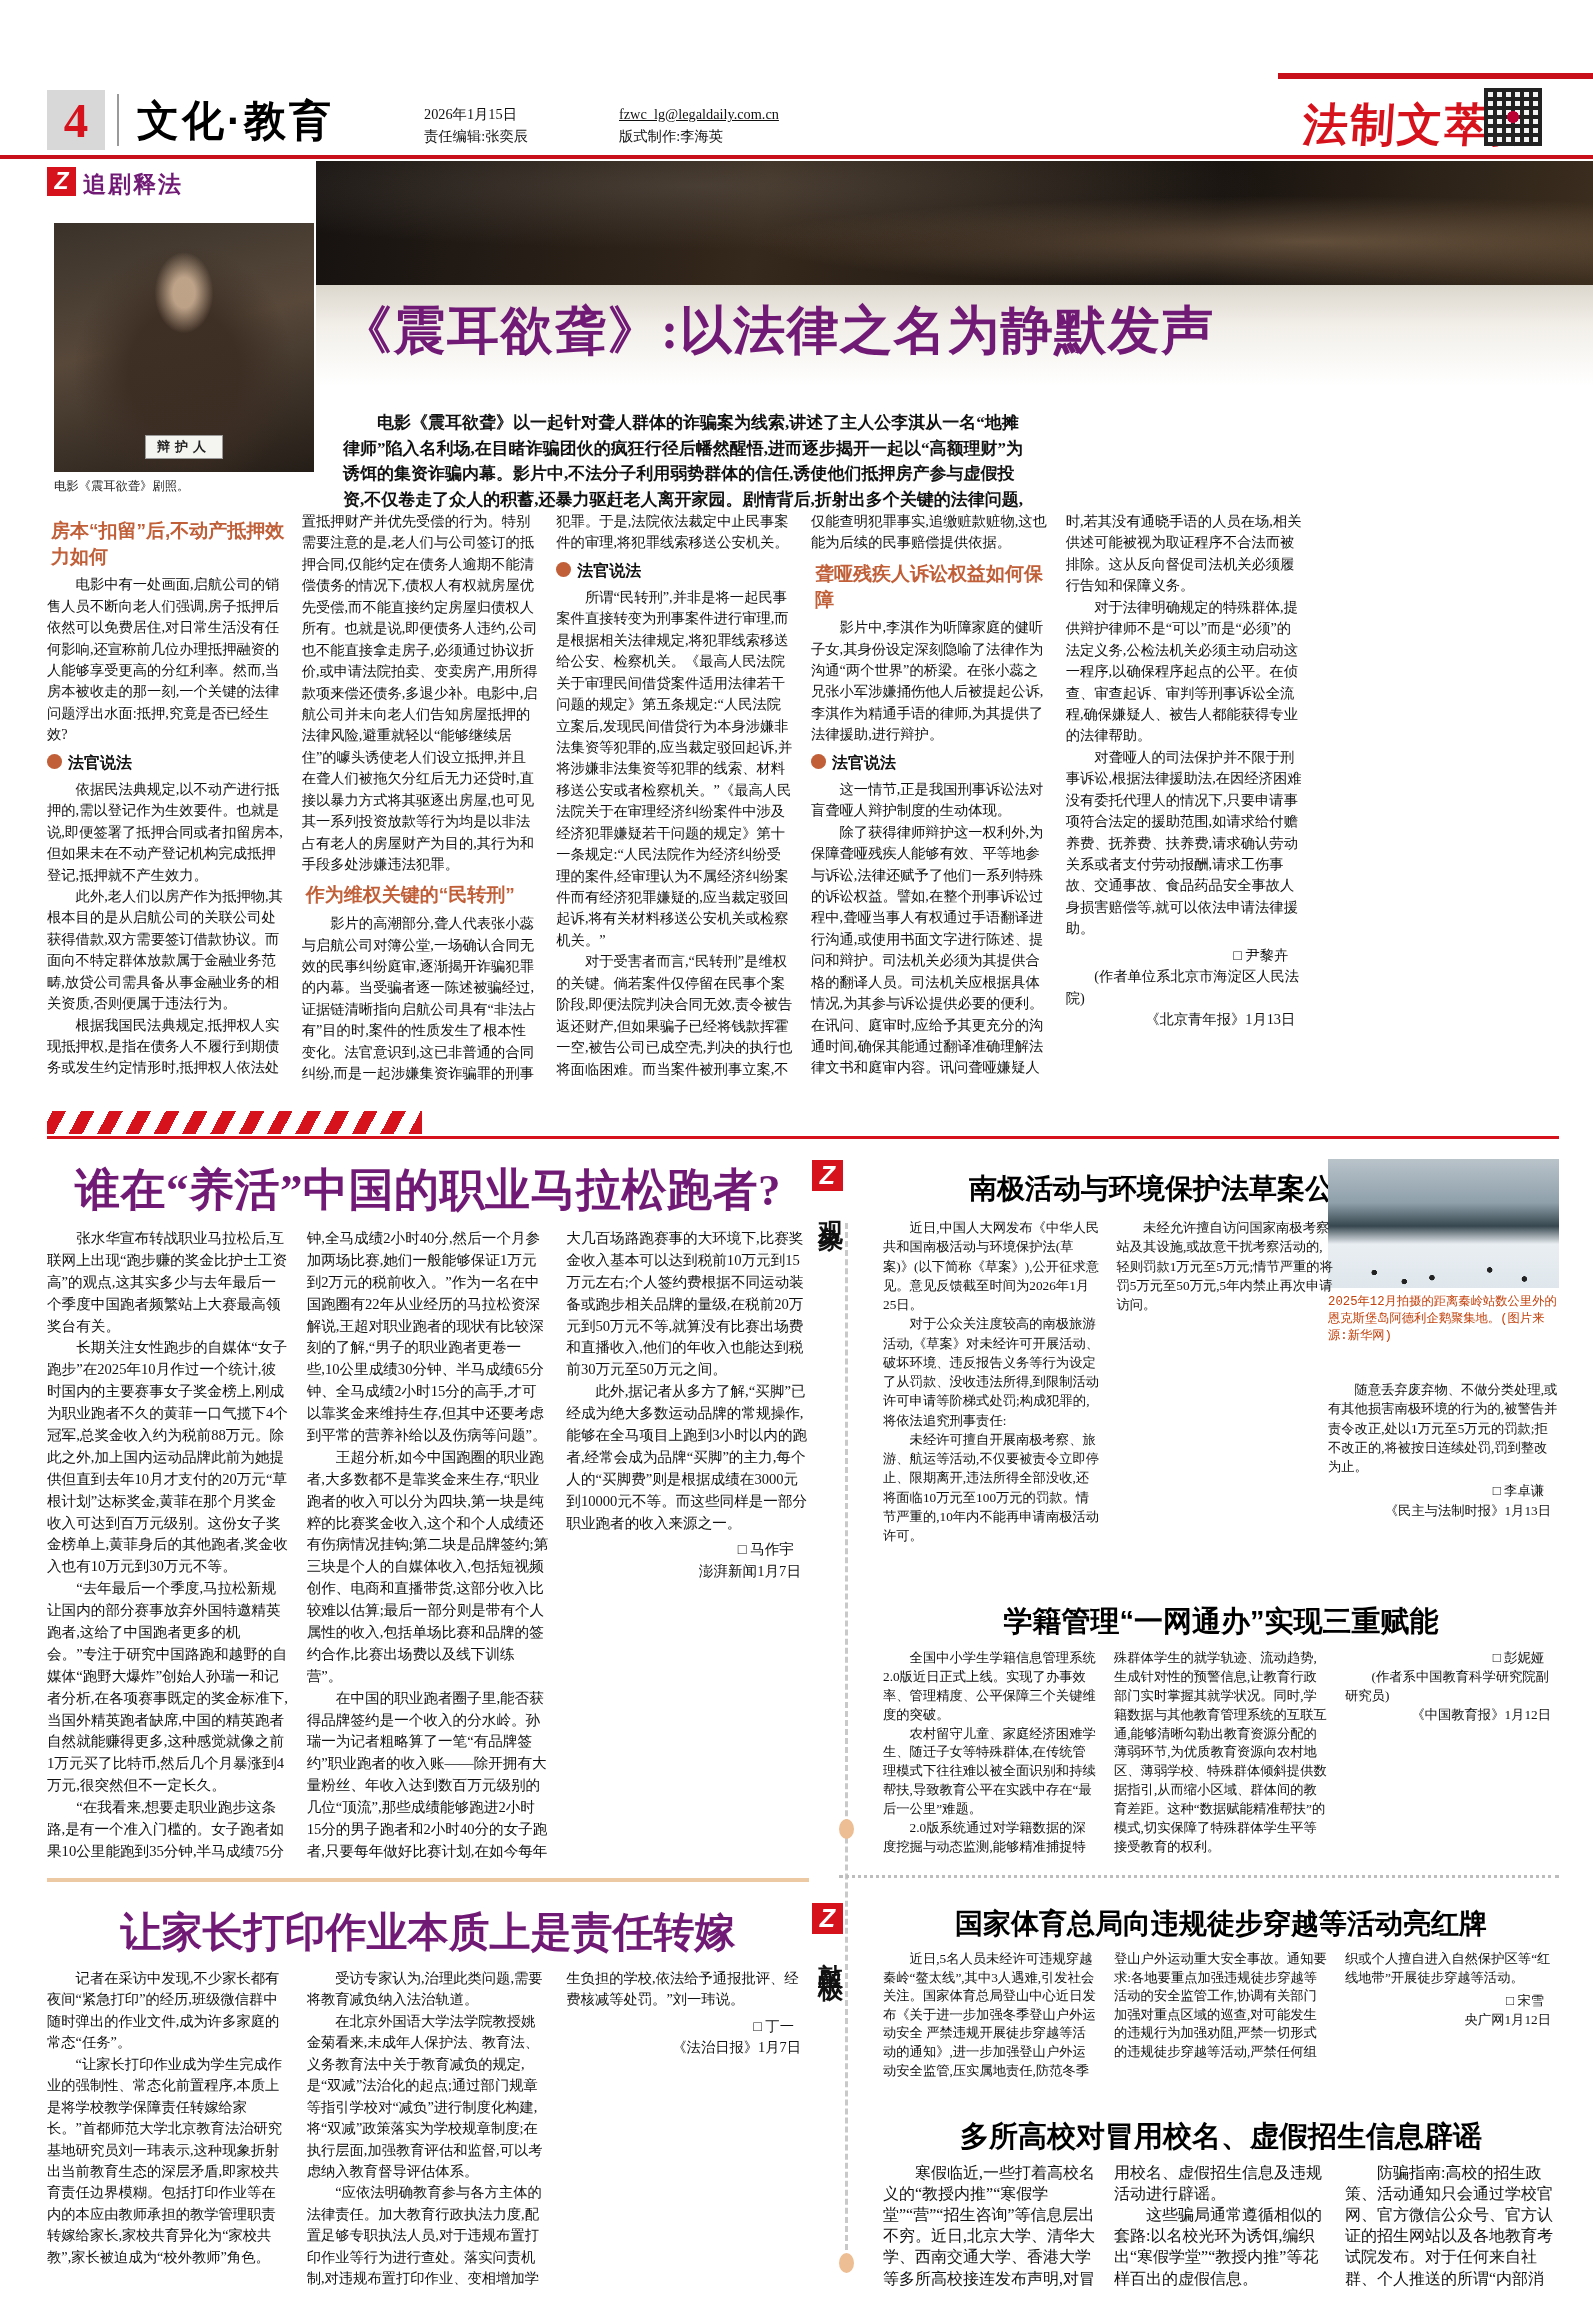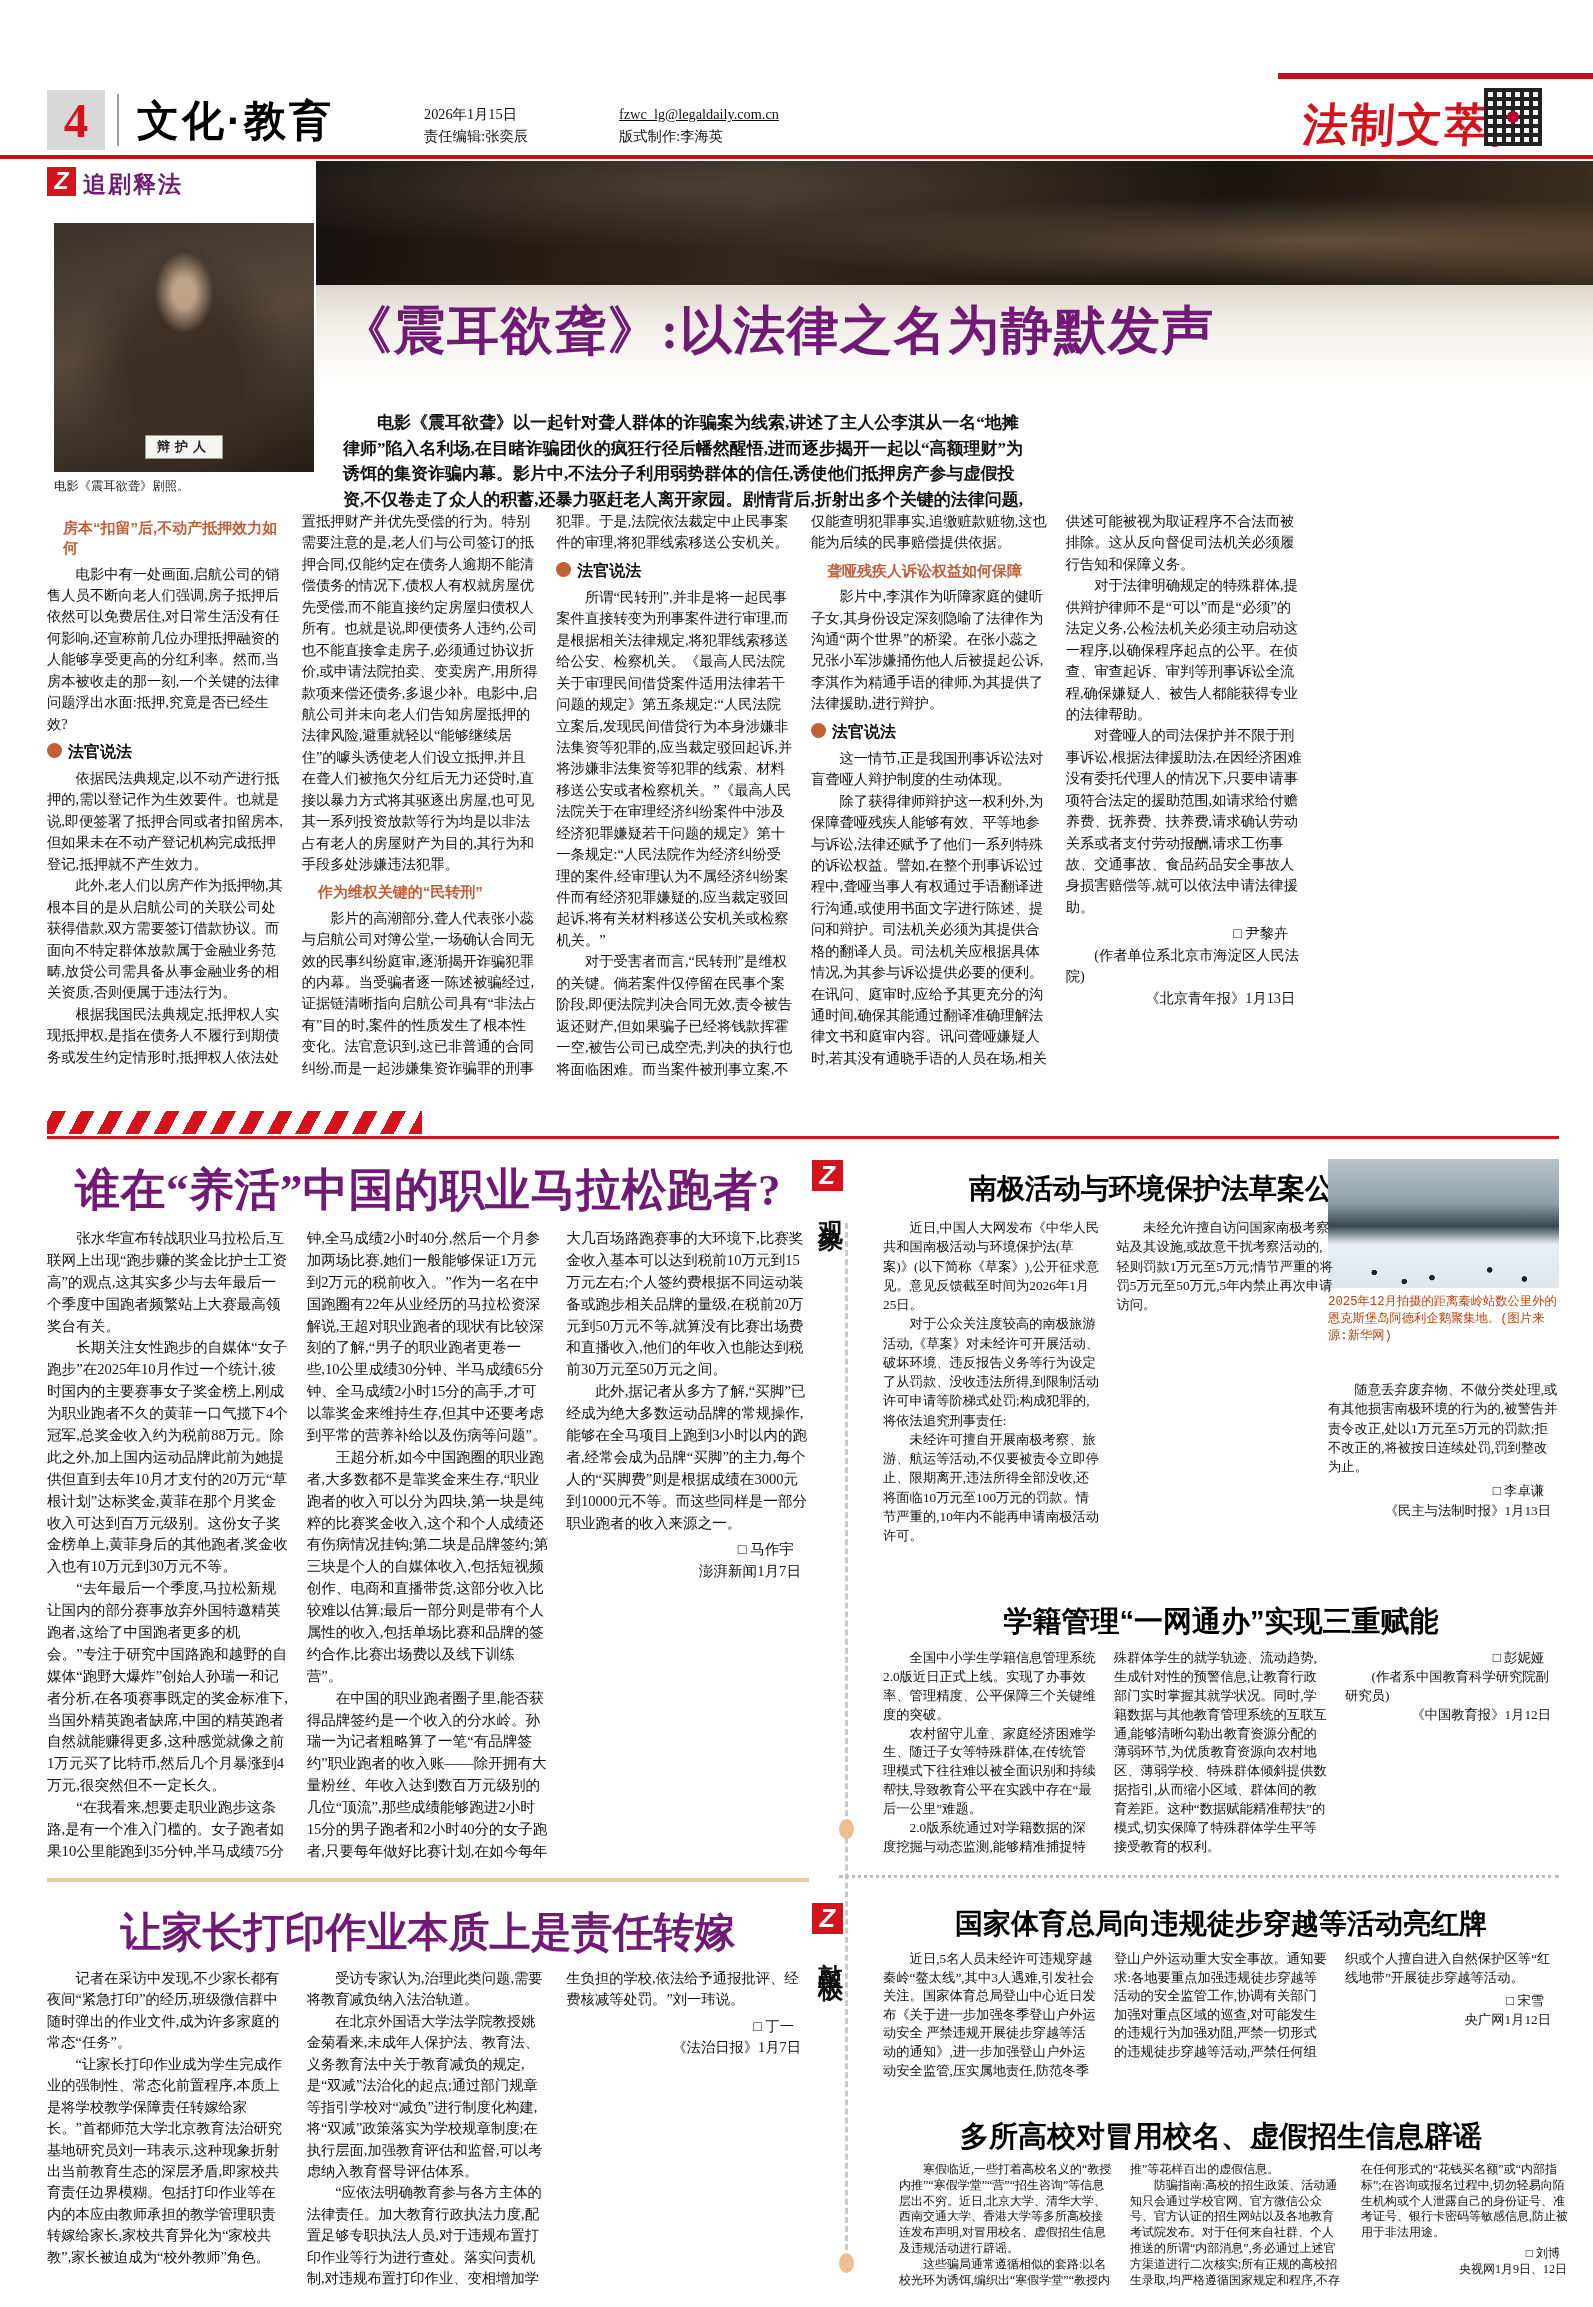--- a/index.html
+++ b/index.html
@@ -50,40 +50,40 @@
      background:#f4f4f0;color:#222;font-size:13px;font-weight:bold;
      padding:2px 11px;letter-spacing:5px;border:0.5px solid #999;text-align:center;}
   .still-cap{left:54px;top:478px;width:266px;font-size:12.3px;color:#222;}
   .lead{left:327px;top:394px;width:724px;height:114px;font-size:17px;line-height:1.5;
      font-weight:700;overflow:hidden;}
   .lead p{margin:16px;text-indent:2em;}
   
   .flow{column-gap:17px;column-fill:auto;overflow:hidden;font-size:14.3px;line-height:1.5;}
   .flow p{margin:0;text-indent:2em;}
   .fi-subhead{color:#c05f38;font-family:"Liberation Sans",sans-serif;font-weight:900;
-     font-size:15px;line-height:1.35;margin:7px 0 5px 16px;break-inside:avoid;}
+     font-size:19px;line-height:1.35;margin:7px 0 5px 4px;break-inside:avoid;}
   .fi-judge{font-family:"Liberation Sans",sans-serif;font-weight:900;font-size:16px;
      margin:5px 0 4px 0;break-inside:avoid;}
   .judge-dot{display:inline-block;width:15px;height:15px;border-radius:50%;
      background:#c05f38;margin-right:6px;vertical-align:-1px;}
   .fi-author{text-align:right;padding-right:15px;margin-top:5px;text-indent:0;}
   .fi-note{text-indent:2em;}
   .fi-source{text-align:right;padding-right:8px;text-indent:0;}
   .flow-top{left:47px;top:511px;width:1511px;height:577px;column-count:6;}
   .flow-marathon{left:47px;top:1228px;width:762px;height:636px;column-count:3;font-size:14.6px;}
   .flow-homework{left:47px;top:1968px;width:762px;height:326px;column-count:3;}
   .flow-antarcticA{left:883px;top:1218px;width:450px;height:348px;column-count:2;
      font-size:13.3px;line-height:1.45;}
   .flow-antarcticB{left:1328px;top:1380px;width:231px;height:183px;font-size:13.3px;line-height:1.45;}
   .flow-xueji{left:883px;top:1649px;width:676px;height:221px;column-count:3;
      font-size:13.3px;line-height:1.42;}
   .flow-sports{left:883px;top:1950px;width:676px;height:141px;column-count:3;
      font-size:13.3px;line-height:1.4;}
   .flow-colleges{left:883px;top:2162px;width:676px;height:142px;column-count:3;
-     font-size:12px;line-height:1.32;margin-left:16px;}
+     font-size:16px;line-height:1.32;}
   
   .h-serif{font-weight:900;color:#701a75;text-align:center;}
   .h-marathon{left:47px;top:1160px;width:762px;font-size:45px;letter-spacing:0.5px;}
   .h-homework{left:47px;top:1905px;width:762px;font-size:41px;}
   .h-sans{font-family:"Liberation Sans",sans-serif;font-weight:900;color:#000;text-align:center;}
   .h-antarctic{left:883px;top:1170px;width:676px;font-size:28px;}
   .h-xueji{left:883px;top:1602px;width:676px;font-size:29px;}
   .h-sports{left:883px;top:1905px;width:676px;font-size:28px;}
   .h-colleges{left:883px;top:2117px;width:676px;font-size:29px;}
   

